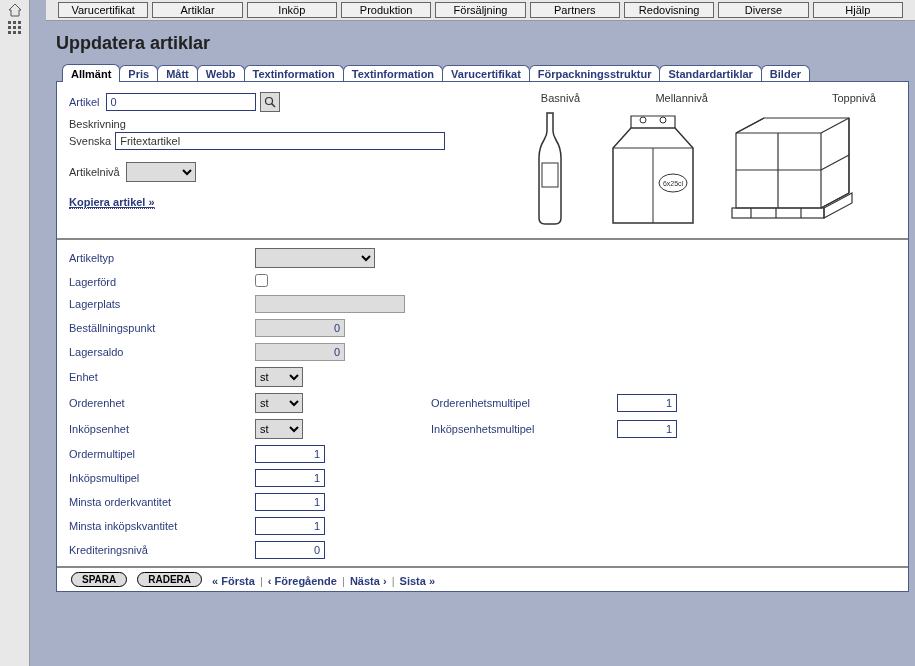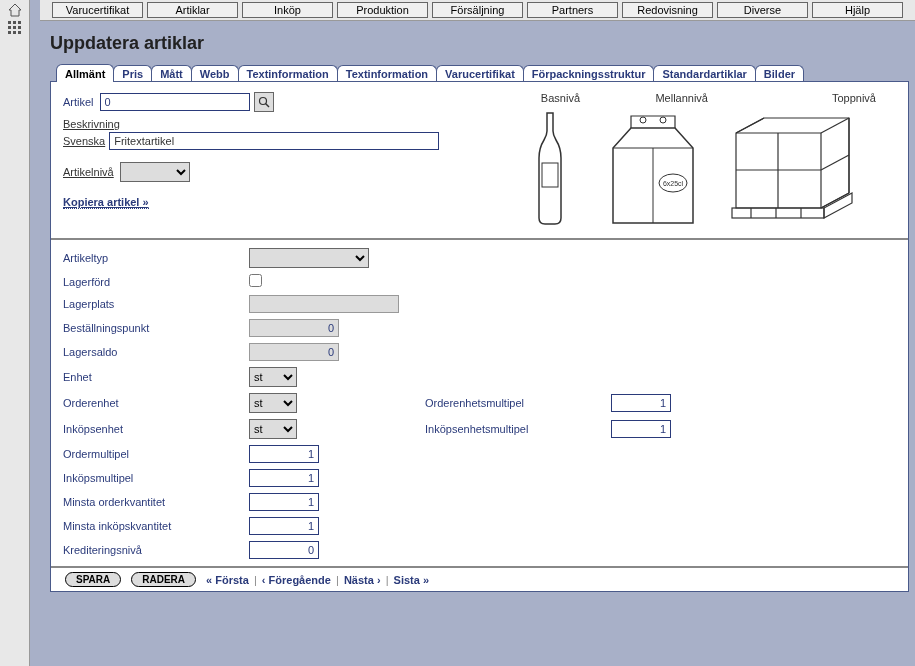--- a/index.html
+++ b/index.html
@@ -31,21 +31,21 @@
   margin: 2px auto;
   width:16px; height:16px;
 }
 .left-bar .grid {
   display:block;
   margin: 2px auto;
   width:16px; height:16px;
 }
 .main-area {
   position: absolute;
-  left: 40px; top: 0;
+  left: 46px; top: 0;
   right: 0;
   height: 100%;
 }
 .menubar {
   display: flex;
   gap: 4px;
   padding: 2px 12px;
   background: #e8e8e8;
   border-bottom: 1px solid #999;
 }
@@ -99,21 +99,21 @@
   border-radius: 0 0 0 0;
   position: relative;
 }
 .upper {
   padding: 10px 12px 8px 12px;
   display: flex;
 }
 .upper-left { flex: 1; }
 .row { margin-bottom: 6px; display: flex; align-items: center; }
 .lbl { color: #2a3a7a; font-size: 11px; margin-right: 6px; }
-.lbl-dark { color: #333; font-size:11px; margin-right:6px;text-decoration:underline;}
+.lbl-dark { color: #333; font-size:11px; margin-right:6px;}
 input.txt {
   border: 1px solid #2a3a7a;
   background: #fff;
   color: #2a3a7a;
   font-family: inherit;
   font-size: 11px;
   padding: 1px 4px;
   height: 18px;
 }
 .num-right { text-align: right; }
@@ -161,21 +161,21 @@
   gap: 6px;
 }
 .form-grid .lbl { color:#2a3a7a; }
 .form-grid input.txt { width: 70px; }
 .form-grid input.txt.med { width: 150px; }
 .form-grid select.sel.small { width: 48px; }
 .form-grid select.sel.wide { width: 120px; }
 input[type=checkbox].cb { margin-left:0; }
 .footer {
   display: flex;
-  align-items: center;
+  align-items: flex-end;
   gap: 10px;
   padding: 4px 14px;
   background:#fff;
 }
 .footer .pill {
   border:1px solid #000;
   border-radius: 10px;
   background:#ddd;
   font-weight:bold;
   font-size:10px;

